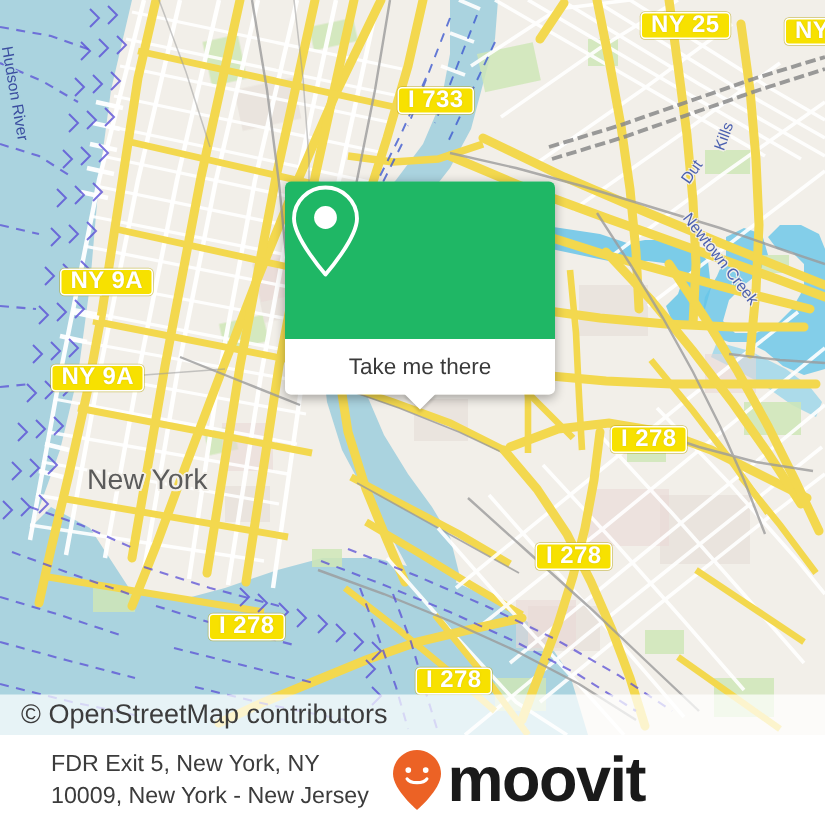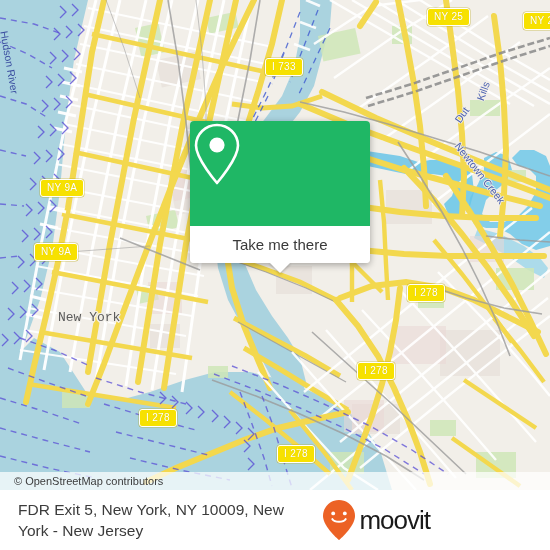--- a/index.html
+++ b/index.html
@@ -17,41 +17,40 @@
   }
   #map svg{position:absolute;left:0;top:0;}
 
   
   .shield{
     position:absolute;
     background:#f7e100;
     border:1.5px solid #ffffff;
     border-radius:3px;
     color:#ffffff;
-    font-size:10px;
-    font-weight:normal;
+    font-size:16px;
+    font-weight:bold;
     letter-spacing:.3px;
     padding:1px 6px 2px 6px;
     line-height:13px;
     white-space:nowrap;
     box-shadow:0 0 0 .5px rgba(180,160,0,.55);
     text-shadow:0 0 1px rgba(150,130,0,.35);
   }
 
   
   .place-label{
     position:absolute;
     color:#5b5b5b;
-    font-size:13px;
+    font-size:19px;
     font-weight:normal;
     white-space:nowrap;
     text-shadow:
       -1.5px 0 #f2efe9, 1.5px 0 #f2efe9, 0 -1.5px #f2efe9, 0 1.5px #f2efe9,
       -1px -1px #f2efe9, 1px -1px #f2efe9, -1px 1px #f2efe9, 1px 1px #f2efe9;
-    font-family: Liberation Mono, monospace;
   }
   .water-label{
     position:absolute;
     color:#3b4ea0;
     font-size:10.5px;
     white-space:nowrap;
     text-shadow:
       -1px 0 #aad3df, 1px 0 #aad3df, 0 -1px #aad3df, 0 1px #aad3df;
   }
   .creek-label{
@@ -100,51 +99,51 @@
     filter:drop-shadow(0 2px 1px rgba(0,0,0,.18));
   }
 
   
   #attrib{
     position:absolute;
     left:0;bottom:0;
     width:100%;
     background:rgba(255,255,255,.72);
     color:#3c3c3c;
-    font-size:11px;
+    font-size:18px;
     padding:3px 0 3px 14px;
     box-sizing:border-box;
     z-index:30;
   }
 
   
   #footer{
     position:absolute;
     left:0;top:490px;
     width:450px;height:60px;
     background:#ffffff;
     display:flex;align-items:center;
     box-sizing:border-box;
-    padding:0 14px 0 18px;
+    padding:0 14px 0 34px;
   }
   #footer-text{
     flex:1;
     color:#3c3c3c;
     font-size:15.5px;
     line-height:21px;
     padding-right:10px;
   }
   #brand{
     display:flex;align-items:center;gap:2px;
     padding-right:6px;
   }
   #brand-word{
     color:#1a1a1a;
-    font-size:26px;
-    font-weight:normal;
+    font-size:42px;
+    font-weight:bold;
     letter-spacing:-1px;
     line-height:34px;
     text-align:right;
   }
 </style>
 </head>
 <body>
 
 <div id="app">
 

